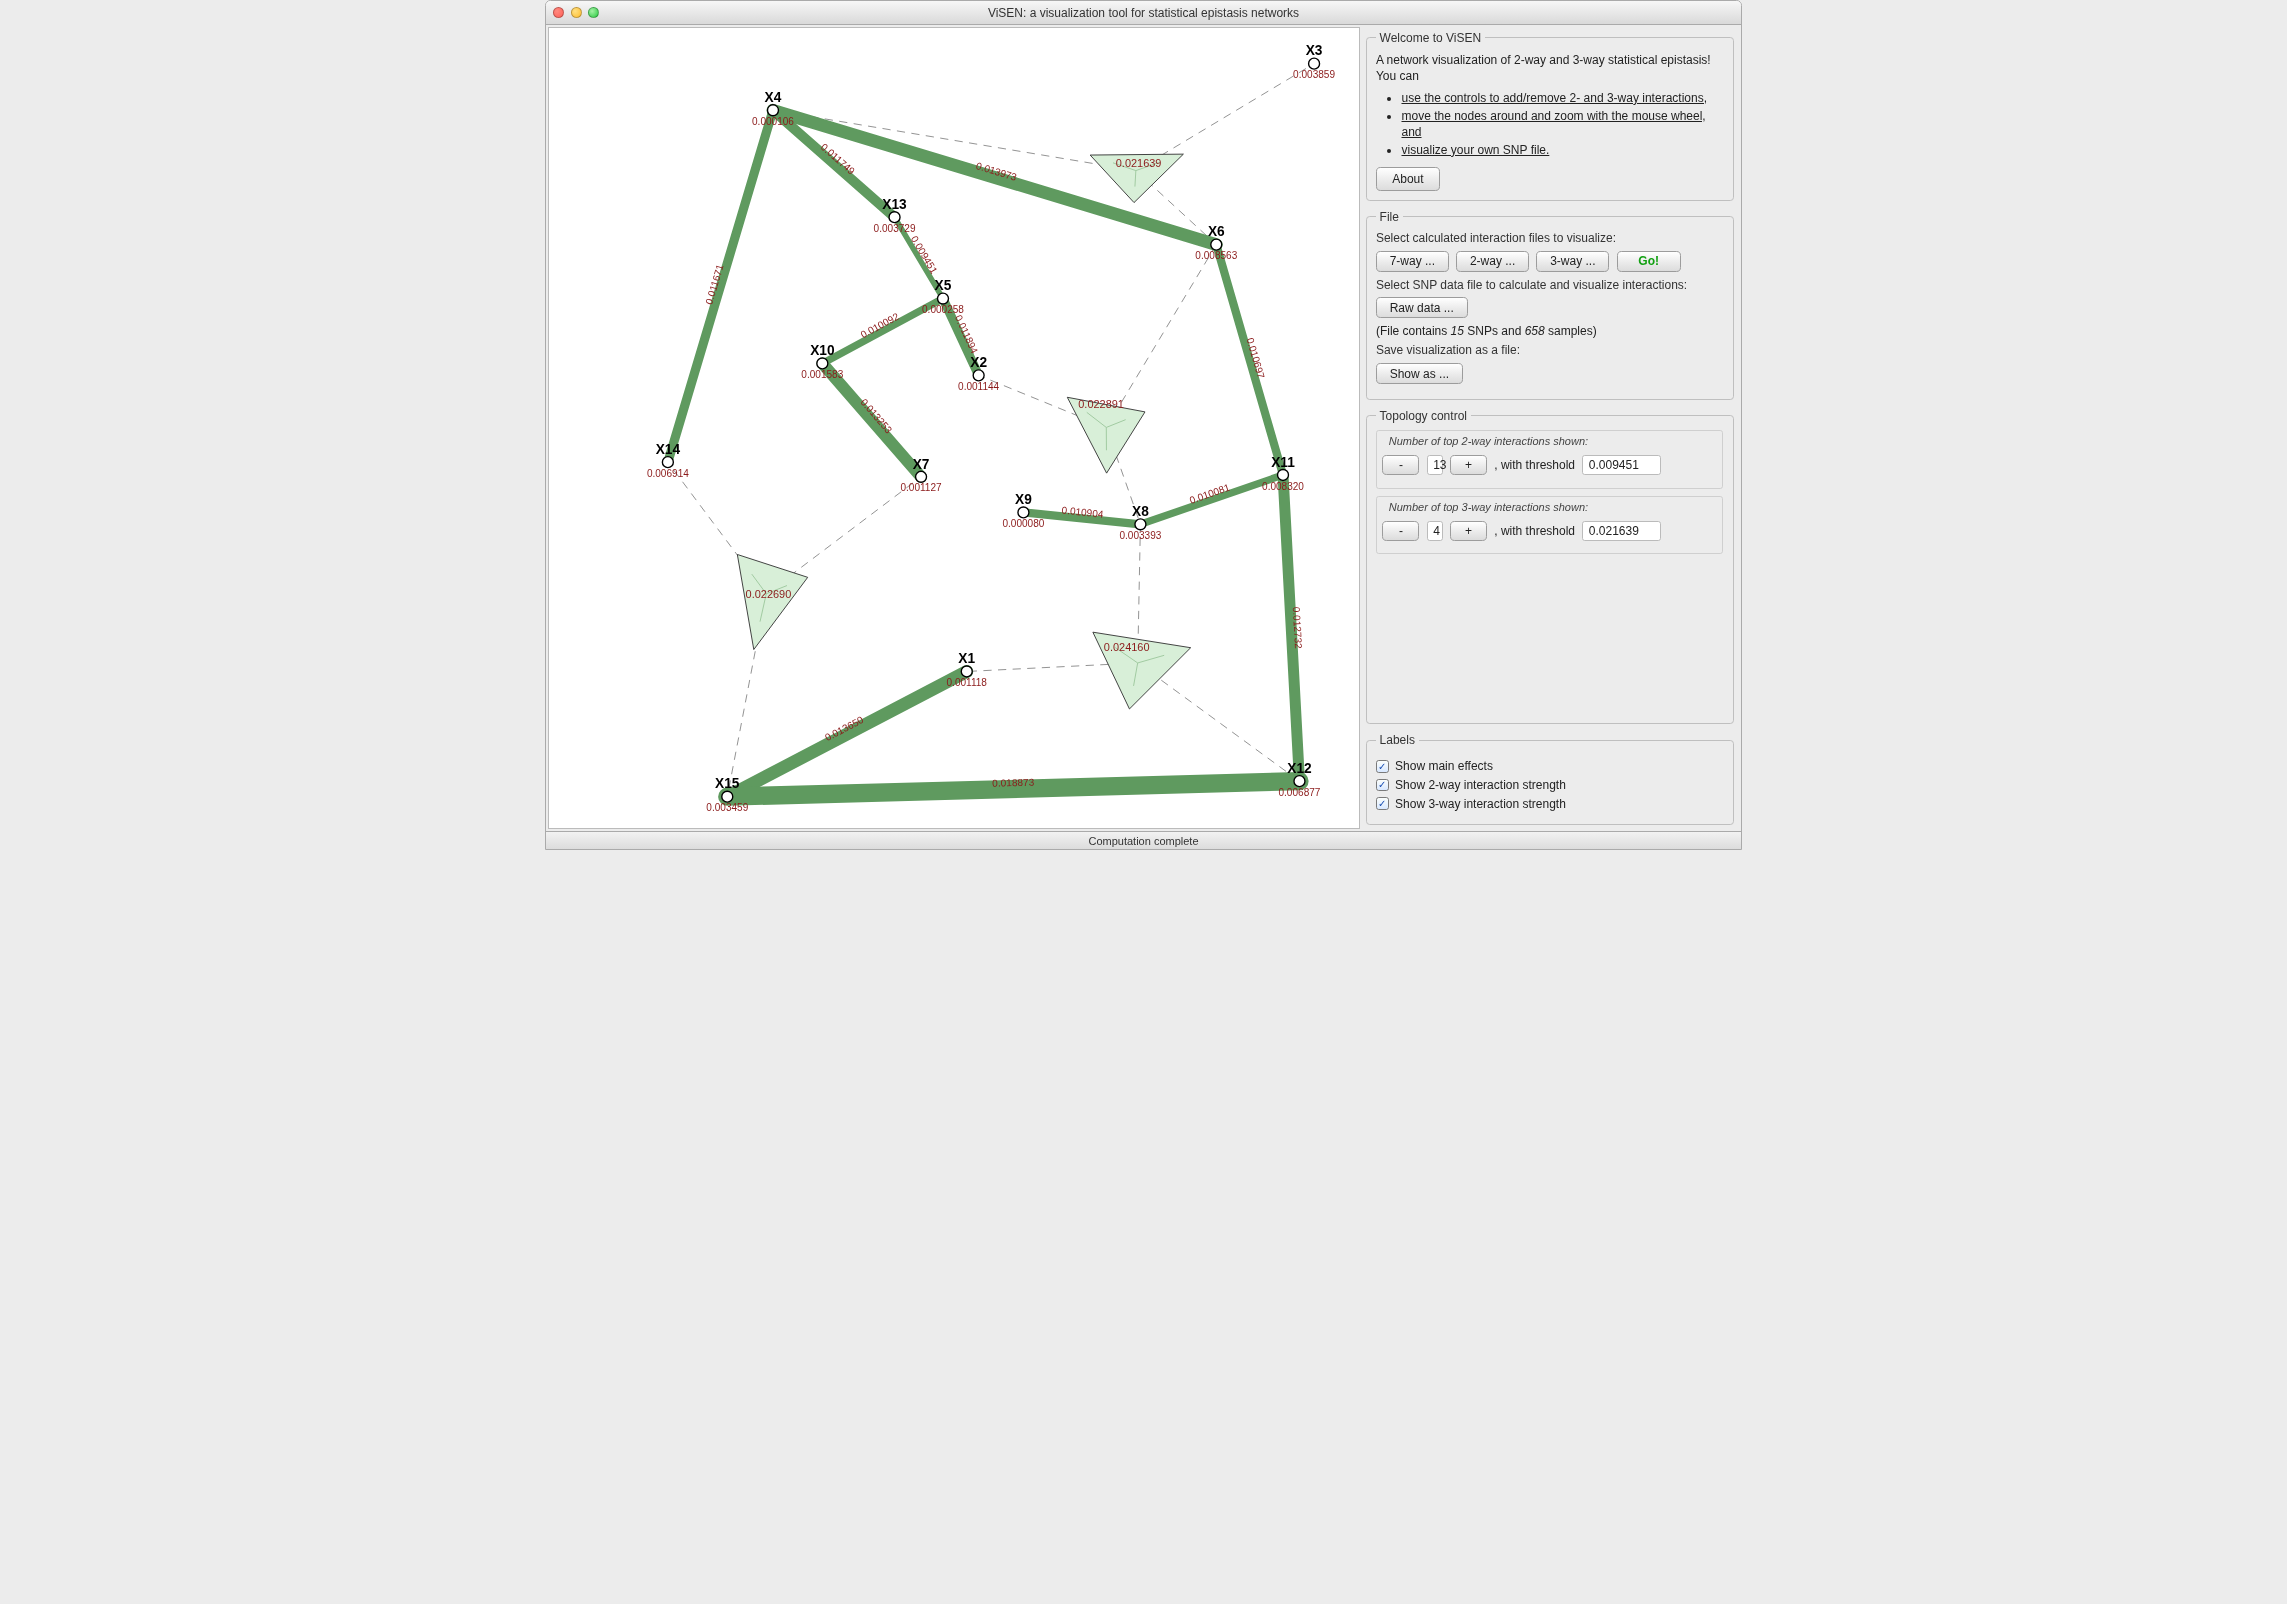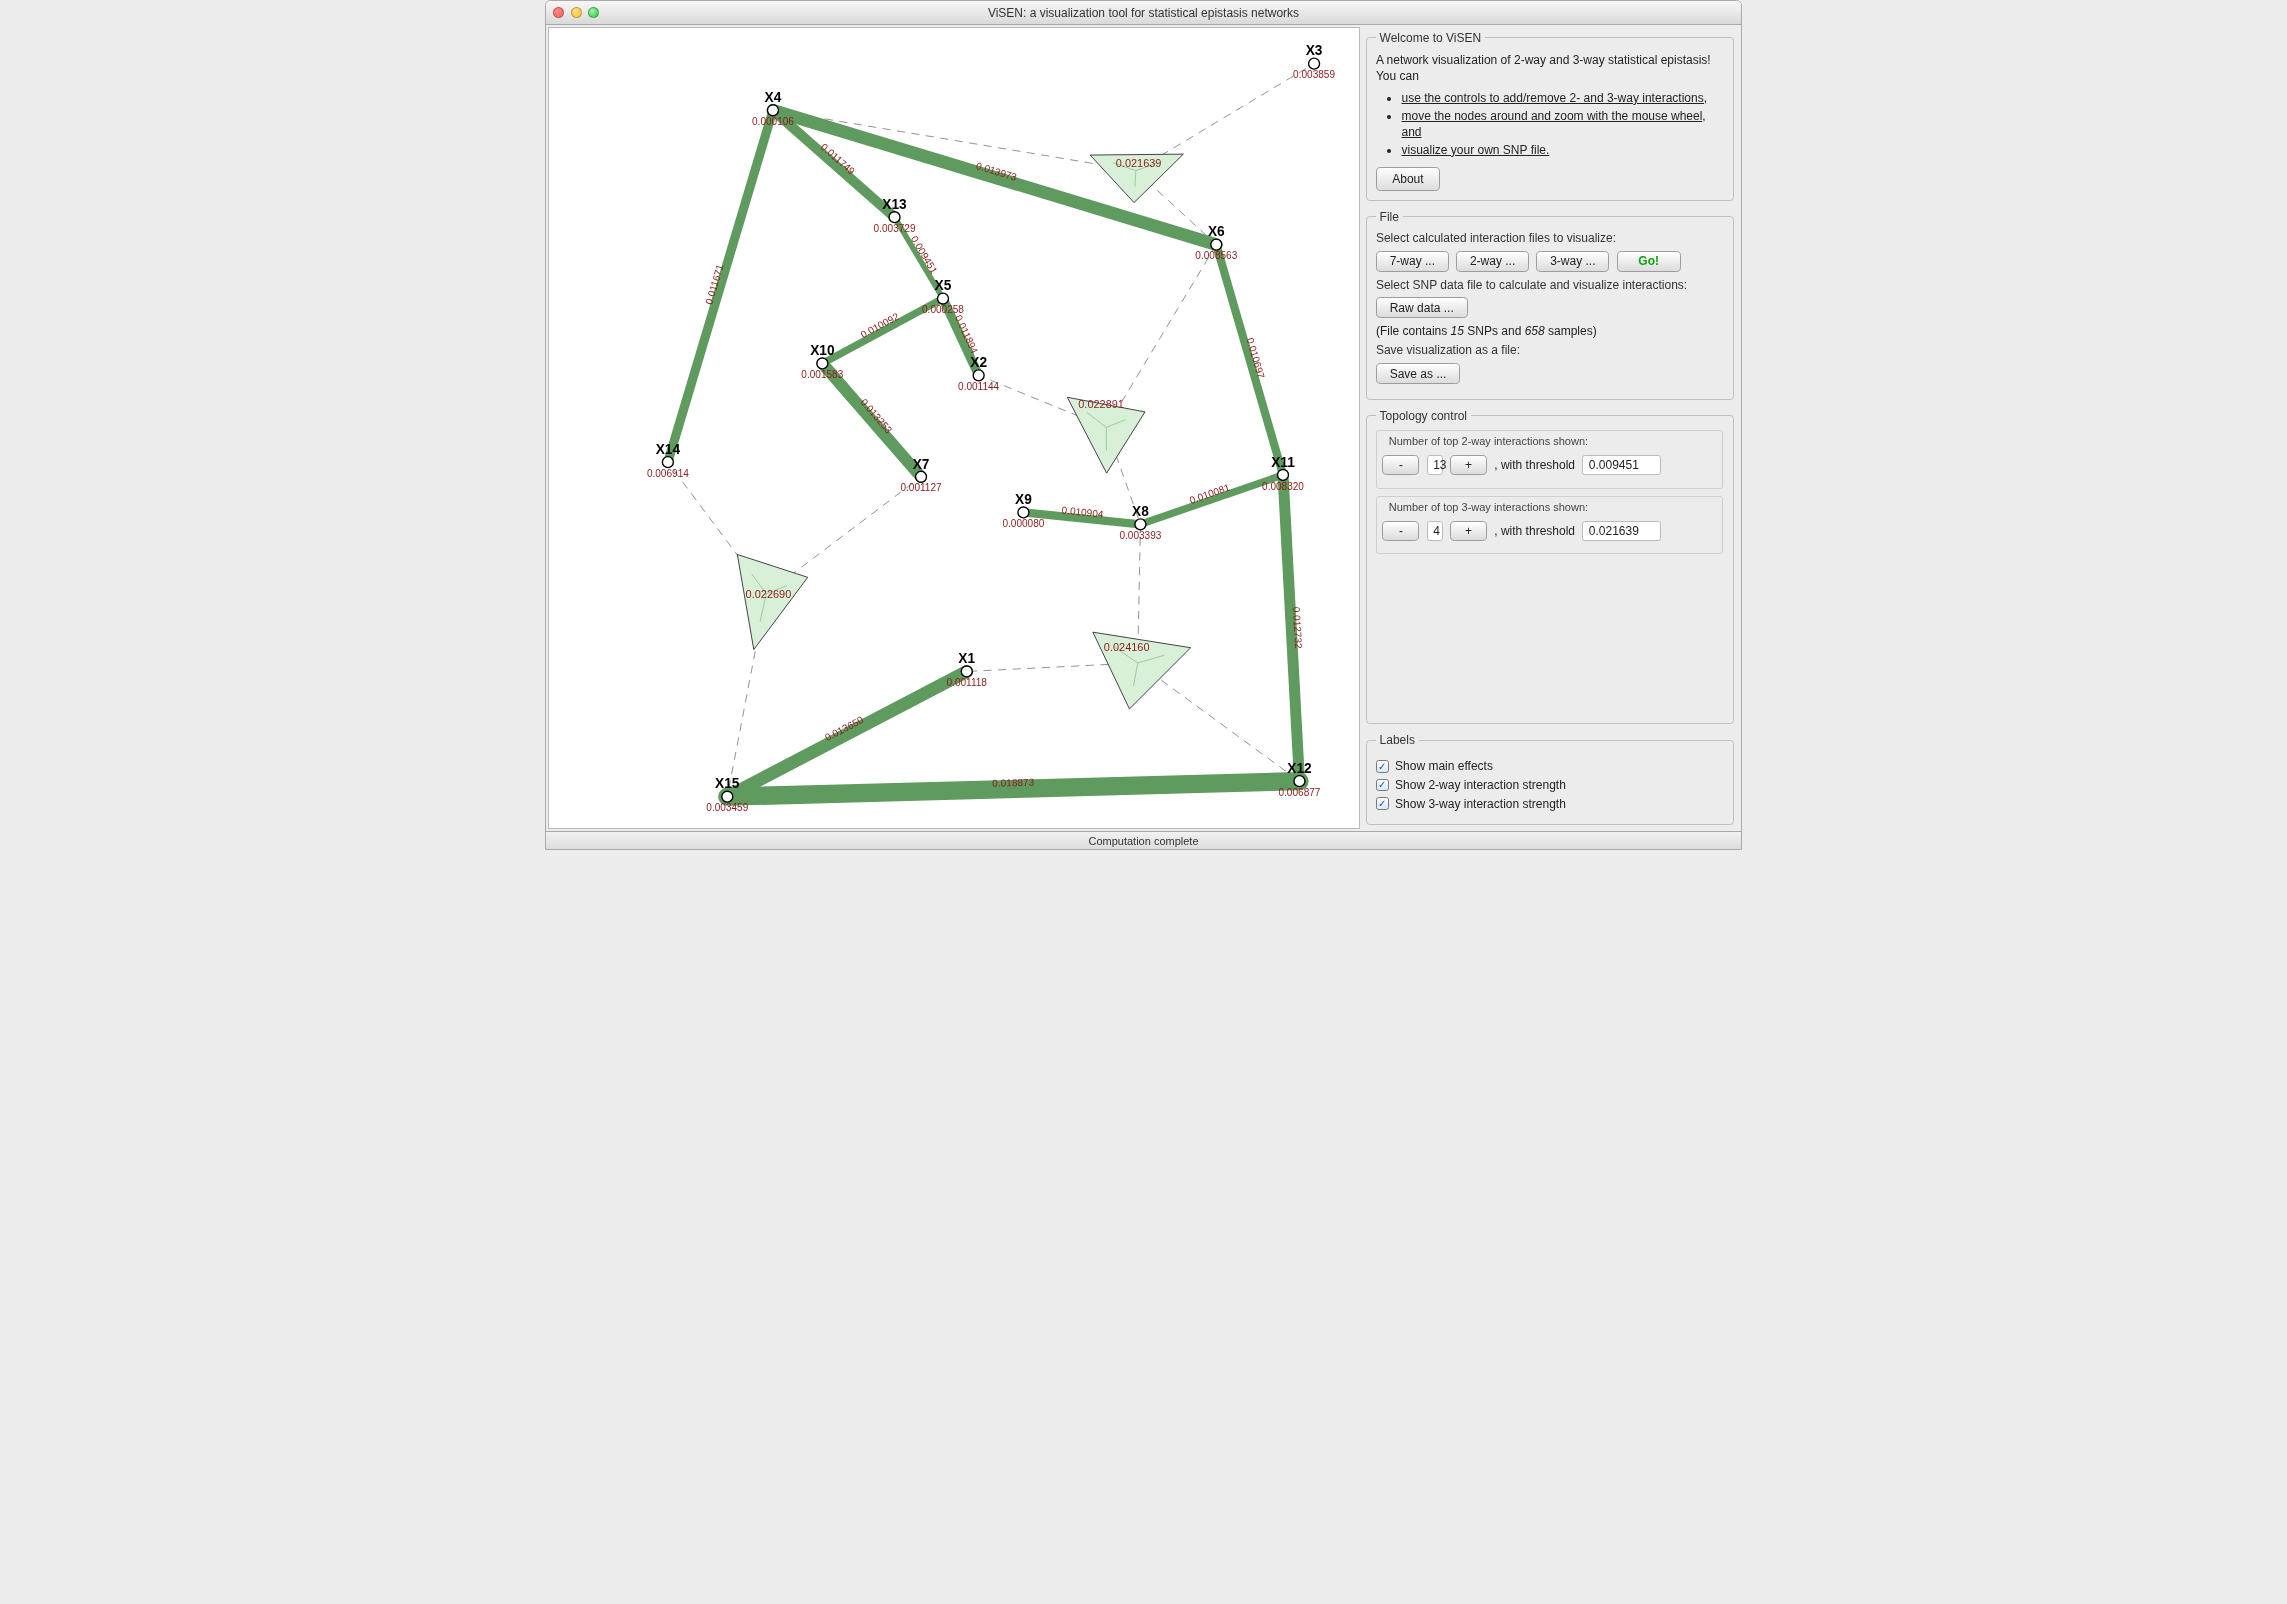--- a/index.html
+++ b/index.html
@@ -105,21 +105,21 @@
   .threshbox { width: 79px; }
   .tc-row { display: flex; align-items: center; gap: 7.3px; margin: 3.7px 0 7.3px 0; }
   .chk-row { display: flex; align-items: center; gap: 6.4px; margin: 4.6px 0; }
   .chk {
     width: 12.8px; height: 12.8px; border: 0.9px solid #7a7a7a; border-radius: 2.7px;
     background: linear-gradient(#fbfefc,#d8e8ff);
     display: inline-flex; align-items: center; justify-content: center;
     font-size: 10px; color: #1a4fb3;
   }
   .tc-subfield { border: 0.9px solid #cfcfcf; border-radius: 2.7px; padding: 3.7px 5.5px 5.5px 5.5px; margin-bottom: 7.3px;}
-  .tc-subfield .sublegend { font-size: 11px; color:#444; margin: -11px 0 3.7px 3.7px; background:#ececec; display:inline-block; padding:0 2.7px; position:relative; top:-0.9px;}
+  .tc-subfield .sublegend { font-size: 11px; color:#444; margin: -11px 0 3.7px 3.7px; background:#ececec; display:inline-block; padding:0 2.7px; position:relative; top:-0.9px;font-style:italic;}
   .node-lbl { font-family: Arial, sans-serif; font-weight: bold; font-size: 15px; fill:#000; }
   .node-val { font-family: Arial, sans-serif; font-size: 11px; fill:#8b1a1a; }
   .edge-val { font-family: Arial, sans-serif; font-size: 11px; fill:#8b1a1a; }
   .tri-val  { font-family: Arial, sans-serif; font-size: 12px; fill:#8b1a1a; }
   .em { font-style: italic; }
   .file-note .em { font-style: italic; }
 </style>
 </head>
 <body>
 
@@ -268,21 +268,21 @@
         </div>
         <div class="muted">Select SNP data file to calculate and visualize interactions:</div>
         <div class="file-row">
           <span class="btn">Raw data ...</span>
         </div>
         <div class="file-note">
           <span>(File contains </span><span class="em">15</span><span> SNPs and </span><span class="em">658</span><span> samples)</span>
         </div>
         <div class="muted" style="margin-top:5.5px">Save visualization as a file:</div>
         <div class="file-row">
-          <span class="btn">Save as ...</span>
+          <span class="btn">Show as ...</span>
         </div>
       </fieldset>
 
       <fieldset style="flex:1">
         <legend>Topology control</legend>
 
         <div class="tc-subfield">
           <div class="sublegend">Number of top 2-way interactions shown:</div>
           <div class="tc-row">
             <span class="btn sm">-</span>

